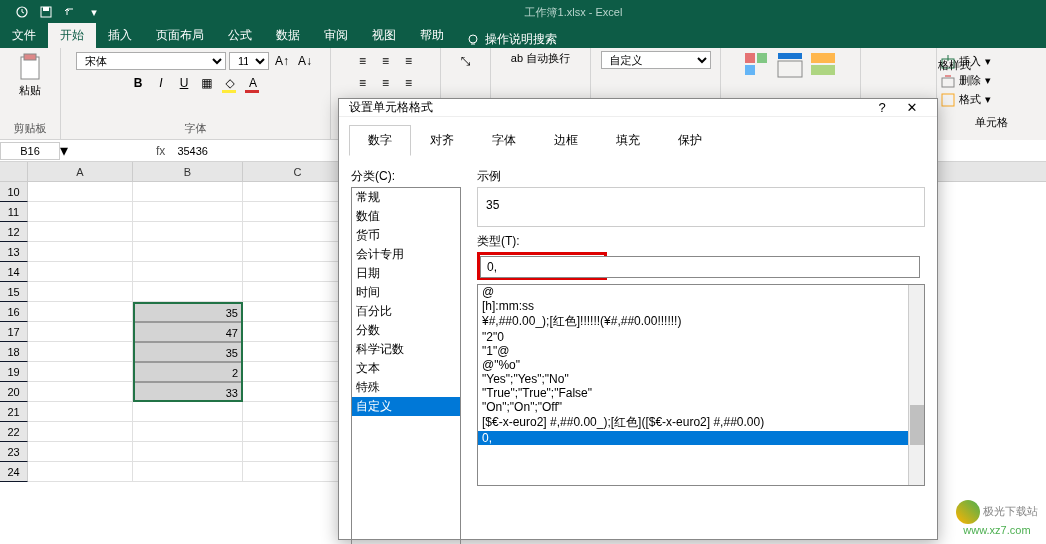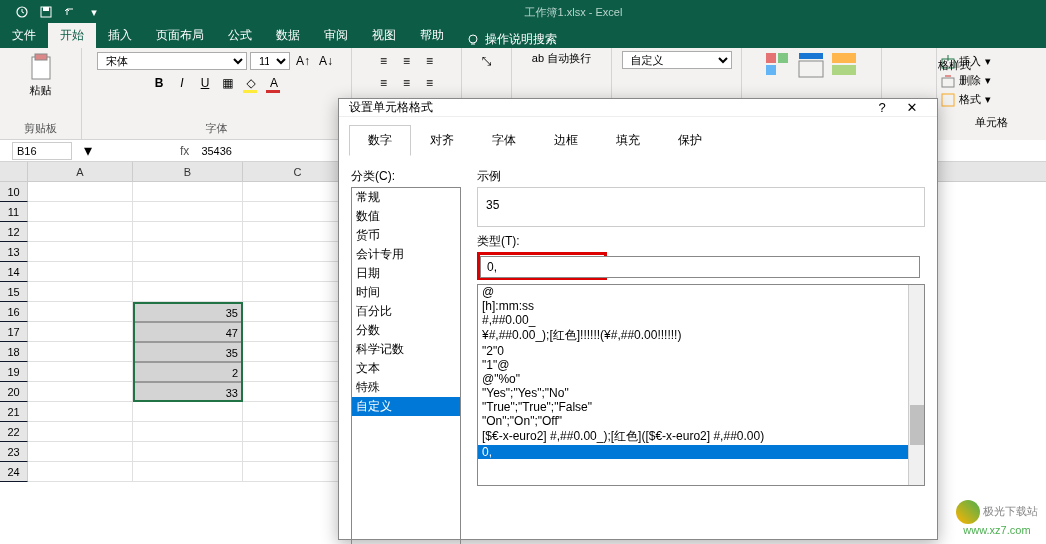--- a/index.html
+++ b/index.html
@@ -22,21 +22,21 @@
 .ribbon-group { border-right: 1px solid #d4d4d4; padding: 3px 8px; display: flex; flex-direction: column; justify-content: space-between; }
 .ribbon-group .label { text-align: center; font-size: 11px; color: #555; padding-top: 2px; }
 .ribbon-group .row { display: flex; gap: 3px; align-items: center; margin-bottom: 2px; justify-content: center; }
 .font-select { font-size: 11px; border: 1px solid #acacac; background: #fff; padding: 1px 4px; }
 .ribbon-btn { width: 20px; height: 20px; display: inline-flex; align-items: center; justify-content: center; font-size: 12px; cursor: pointer; }
 .big-btn { display: flex; flex-direction: column; align-items: center; font-size: 11px; padding: 2px 4px; }
 .big-btn svg { width: 30px; height: 30px; }
 
 
 .formulabar { height: 22px; border-bottom: 1px solid #d4d4d4; display: flex; align-items: center; background: #fff; }
-.namebox { width: 60px; border: 1px solid #ccc; font-size: 11px; padding: 2px 4px; margin: 0 12px; }
+.namebox { width: 60px; border: 1px solid #ccc; font-size: 11px; padding: 2px 4px; margin: 0 0; text-align: center; }
 .fx { padding: 0 8px; font-size: 12px; color: #555; }
 .formula-input { flex: 1; border: none; font-size: 11px; padding: 2px 4px; }
 
 
 .grid-area { position: relative; height: 380px; overflow: hidden; }
 .col-headers { display: flex; height: 20px; background: #e6e6e6; border-bottom: 1px solid #ccc; }
 .rowhead-spacer { width: 28px; border-right: 1px solid #ccc; background: #e6e6e6; }
 .col-header { border-right: 1px solid #ccc; text-align: center; font-size: 11px; line-height: 20px; color: #333; }
 .grid-body { display: flex; }
 .row-headers { width: 28px; }
@@ -122,21 +122,21 @@
   <div class="tell">
     <svg width="14" height="14">
         <circle cx="7" cy="6" r="4" fill="none" stroke="#fff"></circle>
         <line x1="5" y1="11" x2="9" y2="11" stroke="#fff"></line>
       </svg>
     <span>操作说明搜索</span>
   </div>
 </div>
 
 <div class="ribbon">
-  <div class="ribbon-group" style="width:82px">
+  <div class="ribbon-group" style="width:61px">
     <div class="big-btn">
       <svg>
           <rect x="6" y="4" width="18" height="22" fill="#fff" stroke="#888"></rect>
           <rect x="9" y="1" width="12" height="6" fill="#d88" stroke="#888"></rect>
         </svg>
       <span>粘贴</span>
     </div>
     <div class="label">剪贴板</div>
   </div>
   <div class="ribbon-group" style="width:270px">
@@ -403,21 +403,20 @@
       <div class="type-label">类型(T):</div>
       <div class="type-input-wrap">
         <input class="type-input" value="0," style="">
       </div>
       <div class="format-list" id="format-list">
         <div class="format-scroll">
             <div class="thumb" style="top:120px;height:40px"></div>
           </div>
       <div class="format-item">@</div>
           <div class="format-item">[h]:mm:ss</div>
-          <div class="format-item">#,##0.00_</div>
           <div class="format-item">¥#,##0.00_);[红色]!!!!!!(¥#,##0.00!!!!!!)</div>
           <div class="format-item">"2"0</div>
           <div class="format-item">"1"@</div>
           <div class="format-item">@"%o"</div>
           <div class="format-item">"Yes";"Yes";"No"</div>
           <div class="format-item">"True";"True";"False"</div>
           <div class="format-item">"On";"On";"Off"</div>
           <div class="format-item">[$€-x-euro2] #,##0.00_);[红色]([$€-x-euro2] #,##0.00)</div>
           <div class="format-item selected">0,</div>
         </div>

